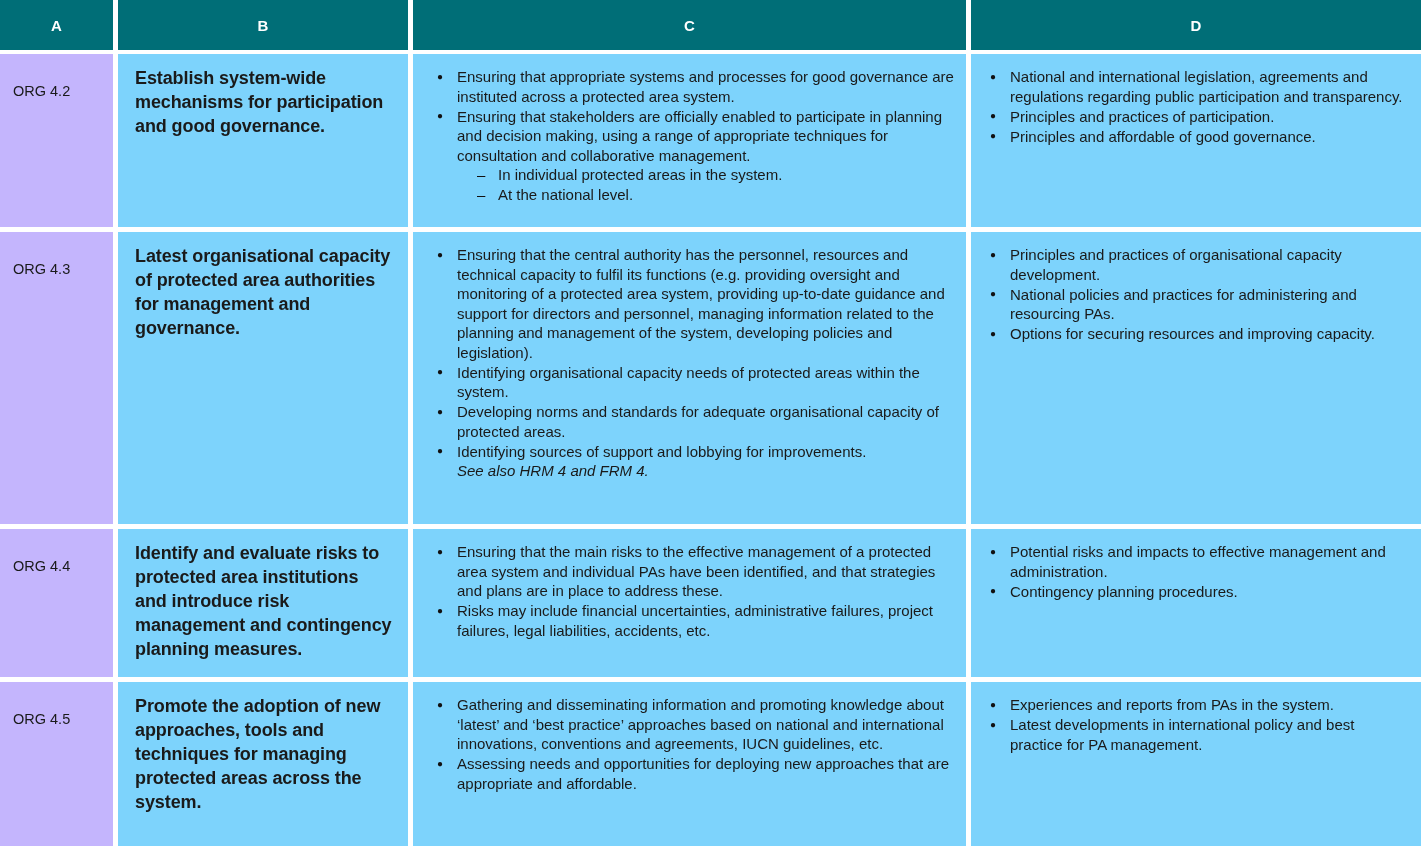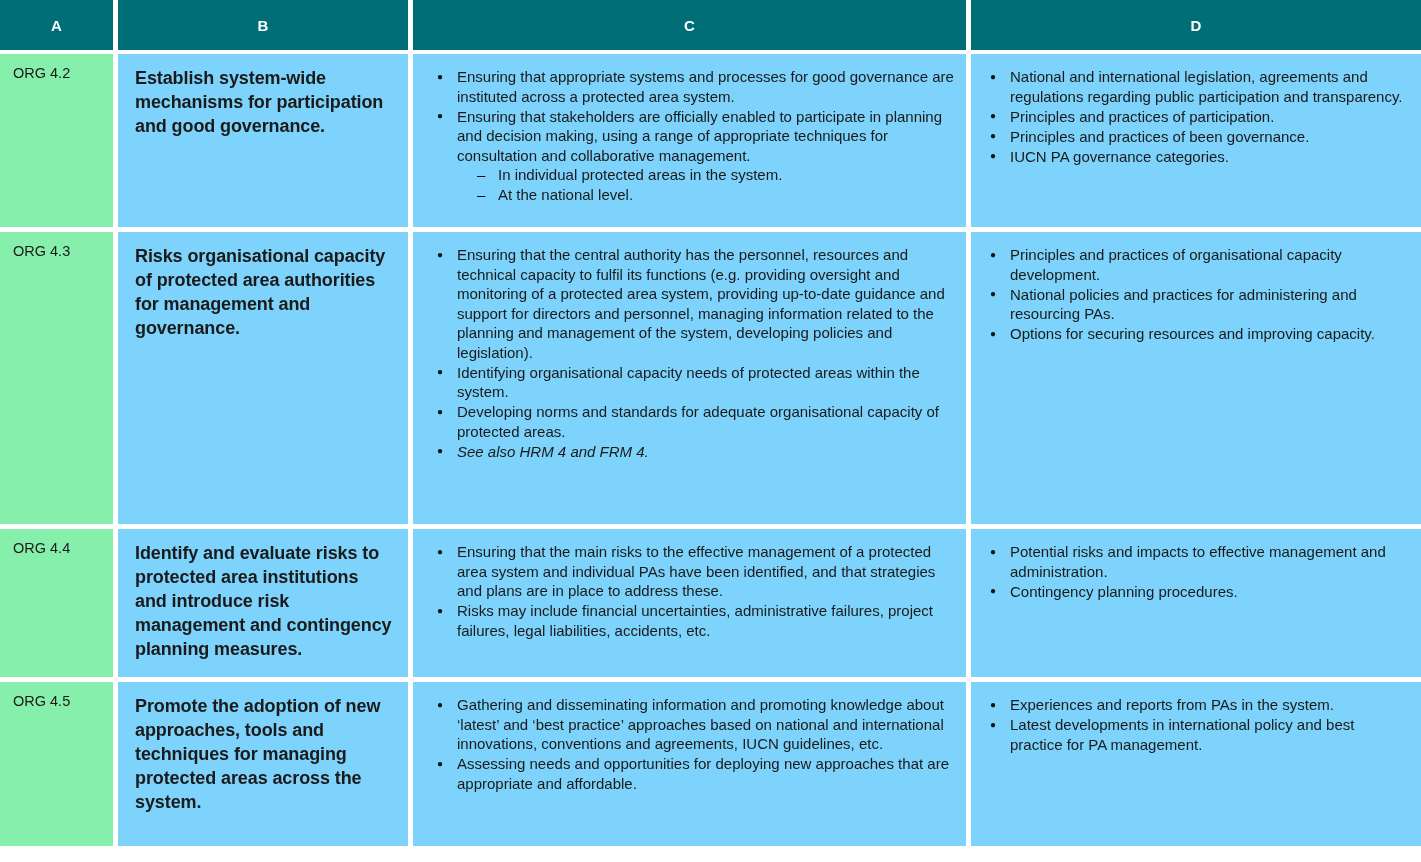--- a/index.html
+++ b/index.html
@@ -67,23 +67,23 @@
   .col-b { flex: 0 0 290px; }
   .col-c { flex: 0 0 553px; }
   .col-d { flex: 1 1 auto; }
 
   .td {
     background: #7dd3fc;
     padding: 13px 16px 10px 16px;
     overflow: hidden;
   }
   .td.col-a {
-    background: #86efac;
+    background: #c4b5fd;
     font-size: 14.5px;
-    padding: 10px 0 0 13px;
+    padding: 28px 0 0 13px;
     line-height: 1.3;
   }
   .td.col-b {
     font-weight: bold;
     font-size: 18px;
     line-height: 1.33;
     padding: 13px 14px 10px 17px;
     letter-spacing: -0.1px;
   }
   .td.col-c, .td.col-d {
@@ -159,35 +159,35 @@
               <li>In individual protected areas in the system.</li>
               <li>At the national level.</li>
             </ul>
           </li>
         </ul>
       </div>
       <div class="td col-d">
         <ul class="blist">
           <li>National and international legislation, agreements and regulations regarding public participation and transparency.</li>
           <li>Principles and practices of participation.</li>
-          <li>Principles and practices of been governance.</li>
-          <li>IUCN PA governance categories.</li>
+          <li>Principles and affordable of good governance.</li>
         </ul>
       </div>
     </div>
 
     <div class="tr r2">
       <div class="td col-a">ORG 4.3</div>
-      <div class="td col-b">Risks organisational capacity of protected area authorities for management and governance.</div>
+      <div class="td col-b">Latest organisational capacity of protected area authorities for management and governance.</div>
       <div class="td col-c">
         <ul class="blist">
           <li>Ensuring that the central authority has the personnel, resources and technical capacity to fulfil its functions (e.g. providing oversight and monitoring of a protected area system, providing up-to-date guidance and support for directors and personnel, managing information related to the planning and management of the system, developing policies and legislation).</li>
           <li>Identifying organisational capacity needs of protected areas within the system.</li>
           <li>Developing norms and standards for adequate organisational capacity of protected areas.</li>
           <li>
+            <span>Identifying sources of support and lobbying for improvements.</span>
             <span class="seealso">See also HRM 4 and FRM 4.</span>
           </li>
         </ul>
       </div>
       <div class="td col-d">
         <ul class="blist">
           <li>Principles and practices of organisational capacity development.</li>
           <li>National policies and practices for administering and resourcing PAs.</li>
           <li>Options for securing resources and improving capacity.</li>
         </ul>

